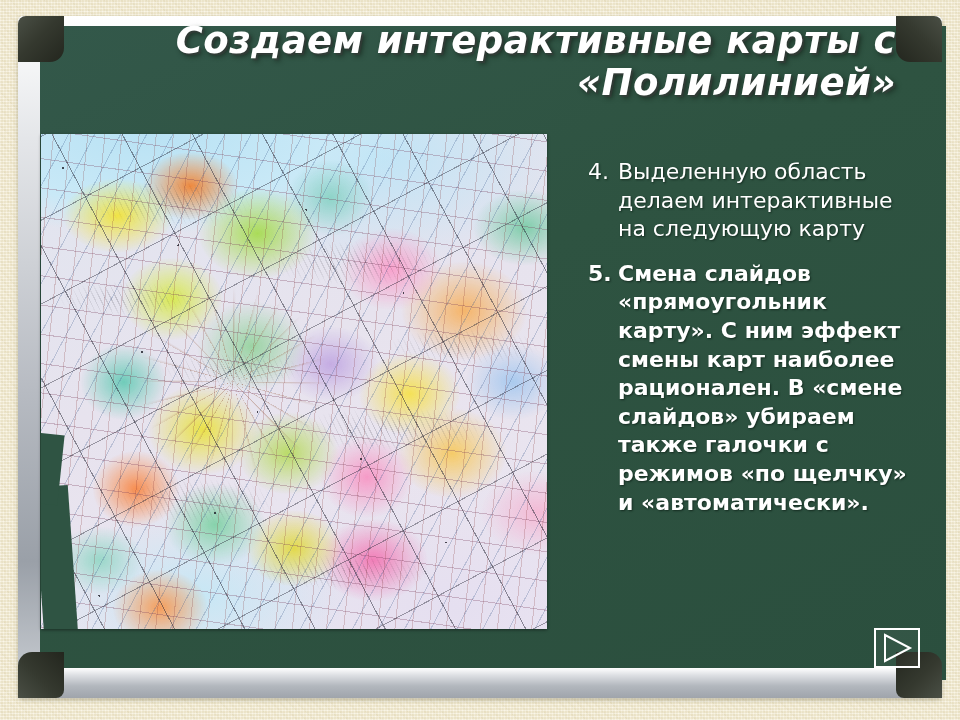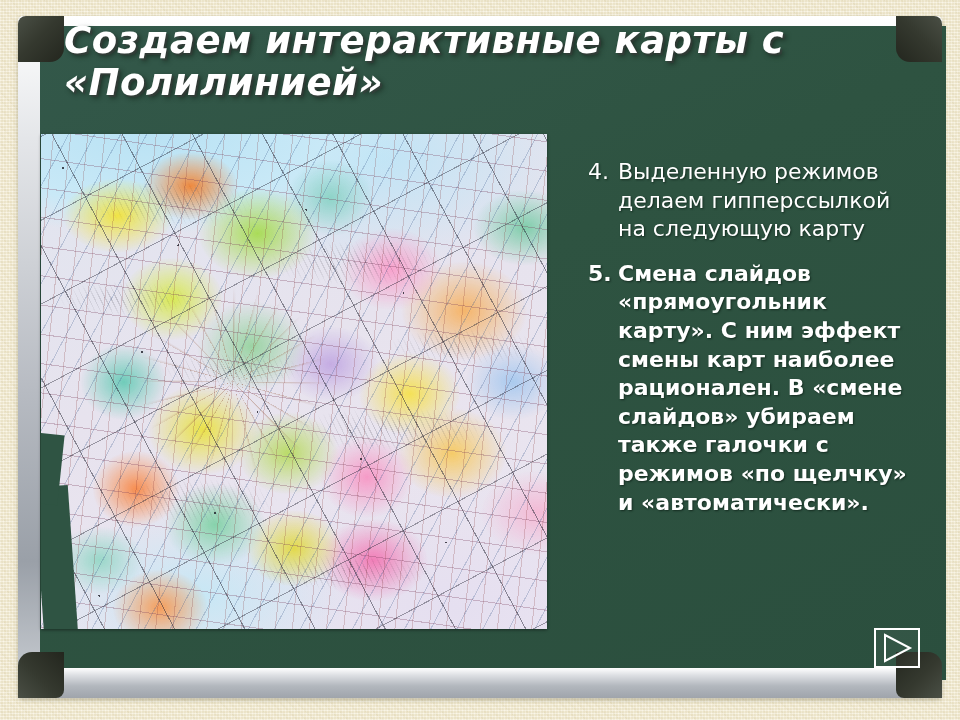--- a/index.html
+++ b/index.html
@@ -74,21 +74,21 @@
     background: linear-gradient(180deg,#ffffff 0%, #dcdee2 25%, #b2b7bd 60%, #9fa4ab 100%);
     z-index: 4;
   }
 
   
   #title {
     position: absolute;
     left: 0;
     top: 20px;
     width: 100%;
-    text-align: left;
+    text-align: right;
     font-family: "DejaVu Sans", sans-serif;
     font-weight: bold;
     font-style: italic;
     font-size: 37px;
     line-height: 1.14;
     color: #ffffff;
     letter-spacing: 0.5px;
     text-shadow:
       2px 2px 0 rgba(60,60,60,0.55),
       3px 3px 5px rgba(20,35,25,0.75);
@@ -290,21 +290,21 @@
     <div class="layer l-text"></div>
     <div class="layer l-speck"></div>
     <div class="l-cut-a"></div>
     <div class="l-cut-b"></div>
   </div>
 
   <div id="content">
 
     <div class="item">
       <div class="num">4.</div>
-      <div class="body">Выделенную режимов делаем гипперссылкой на следующую карту</div>
+      <div class="body">Выделенную область делаем интерактивные на следующую карту</div>
     </div>
 
     <div class="item bold">
       <div class="num">5.</div>
       <div class="body">Смена слайдов «прямоугольник карту». С ним эффект смены карт наиболее рационален. В «смене слайдов» убираем также галочки с режимов «по щелчку» и «автоматически».</div>
     </div>
 
   </div>
 
   <div id="next-arrow" title="next-slide">

